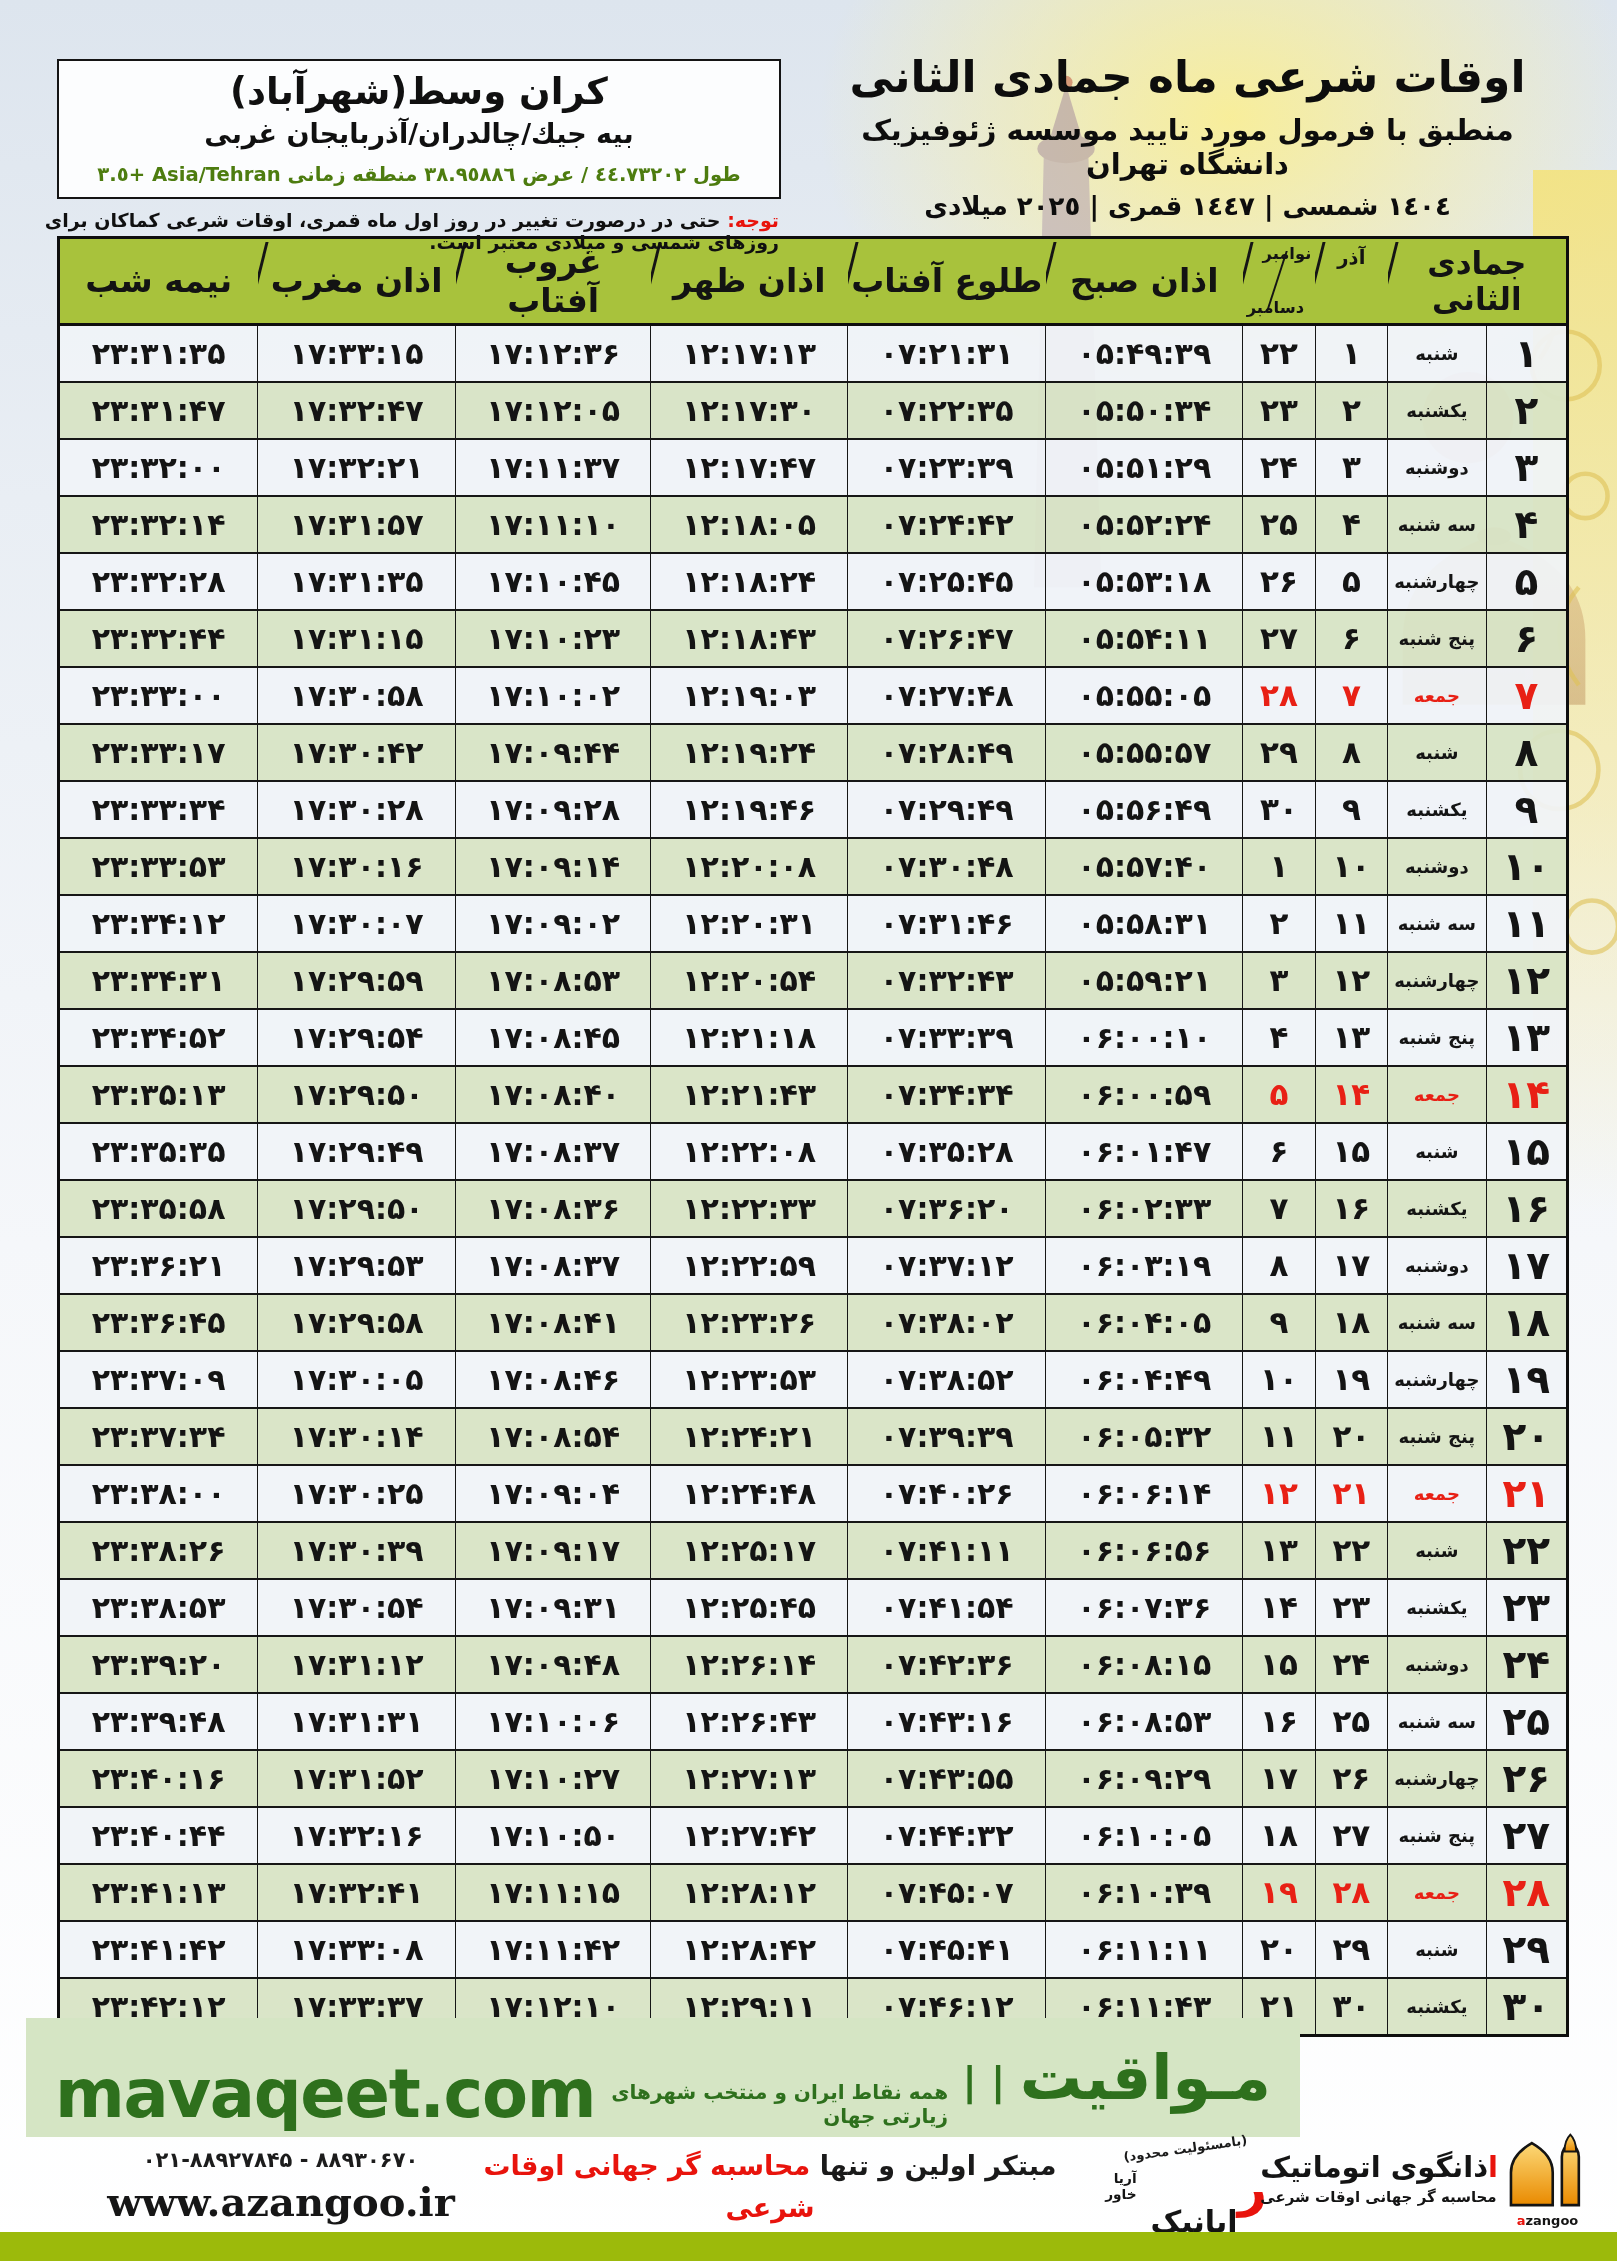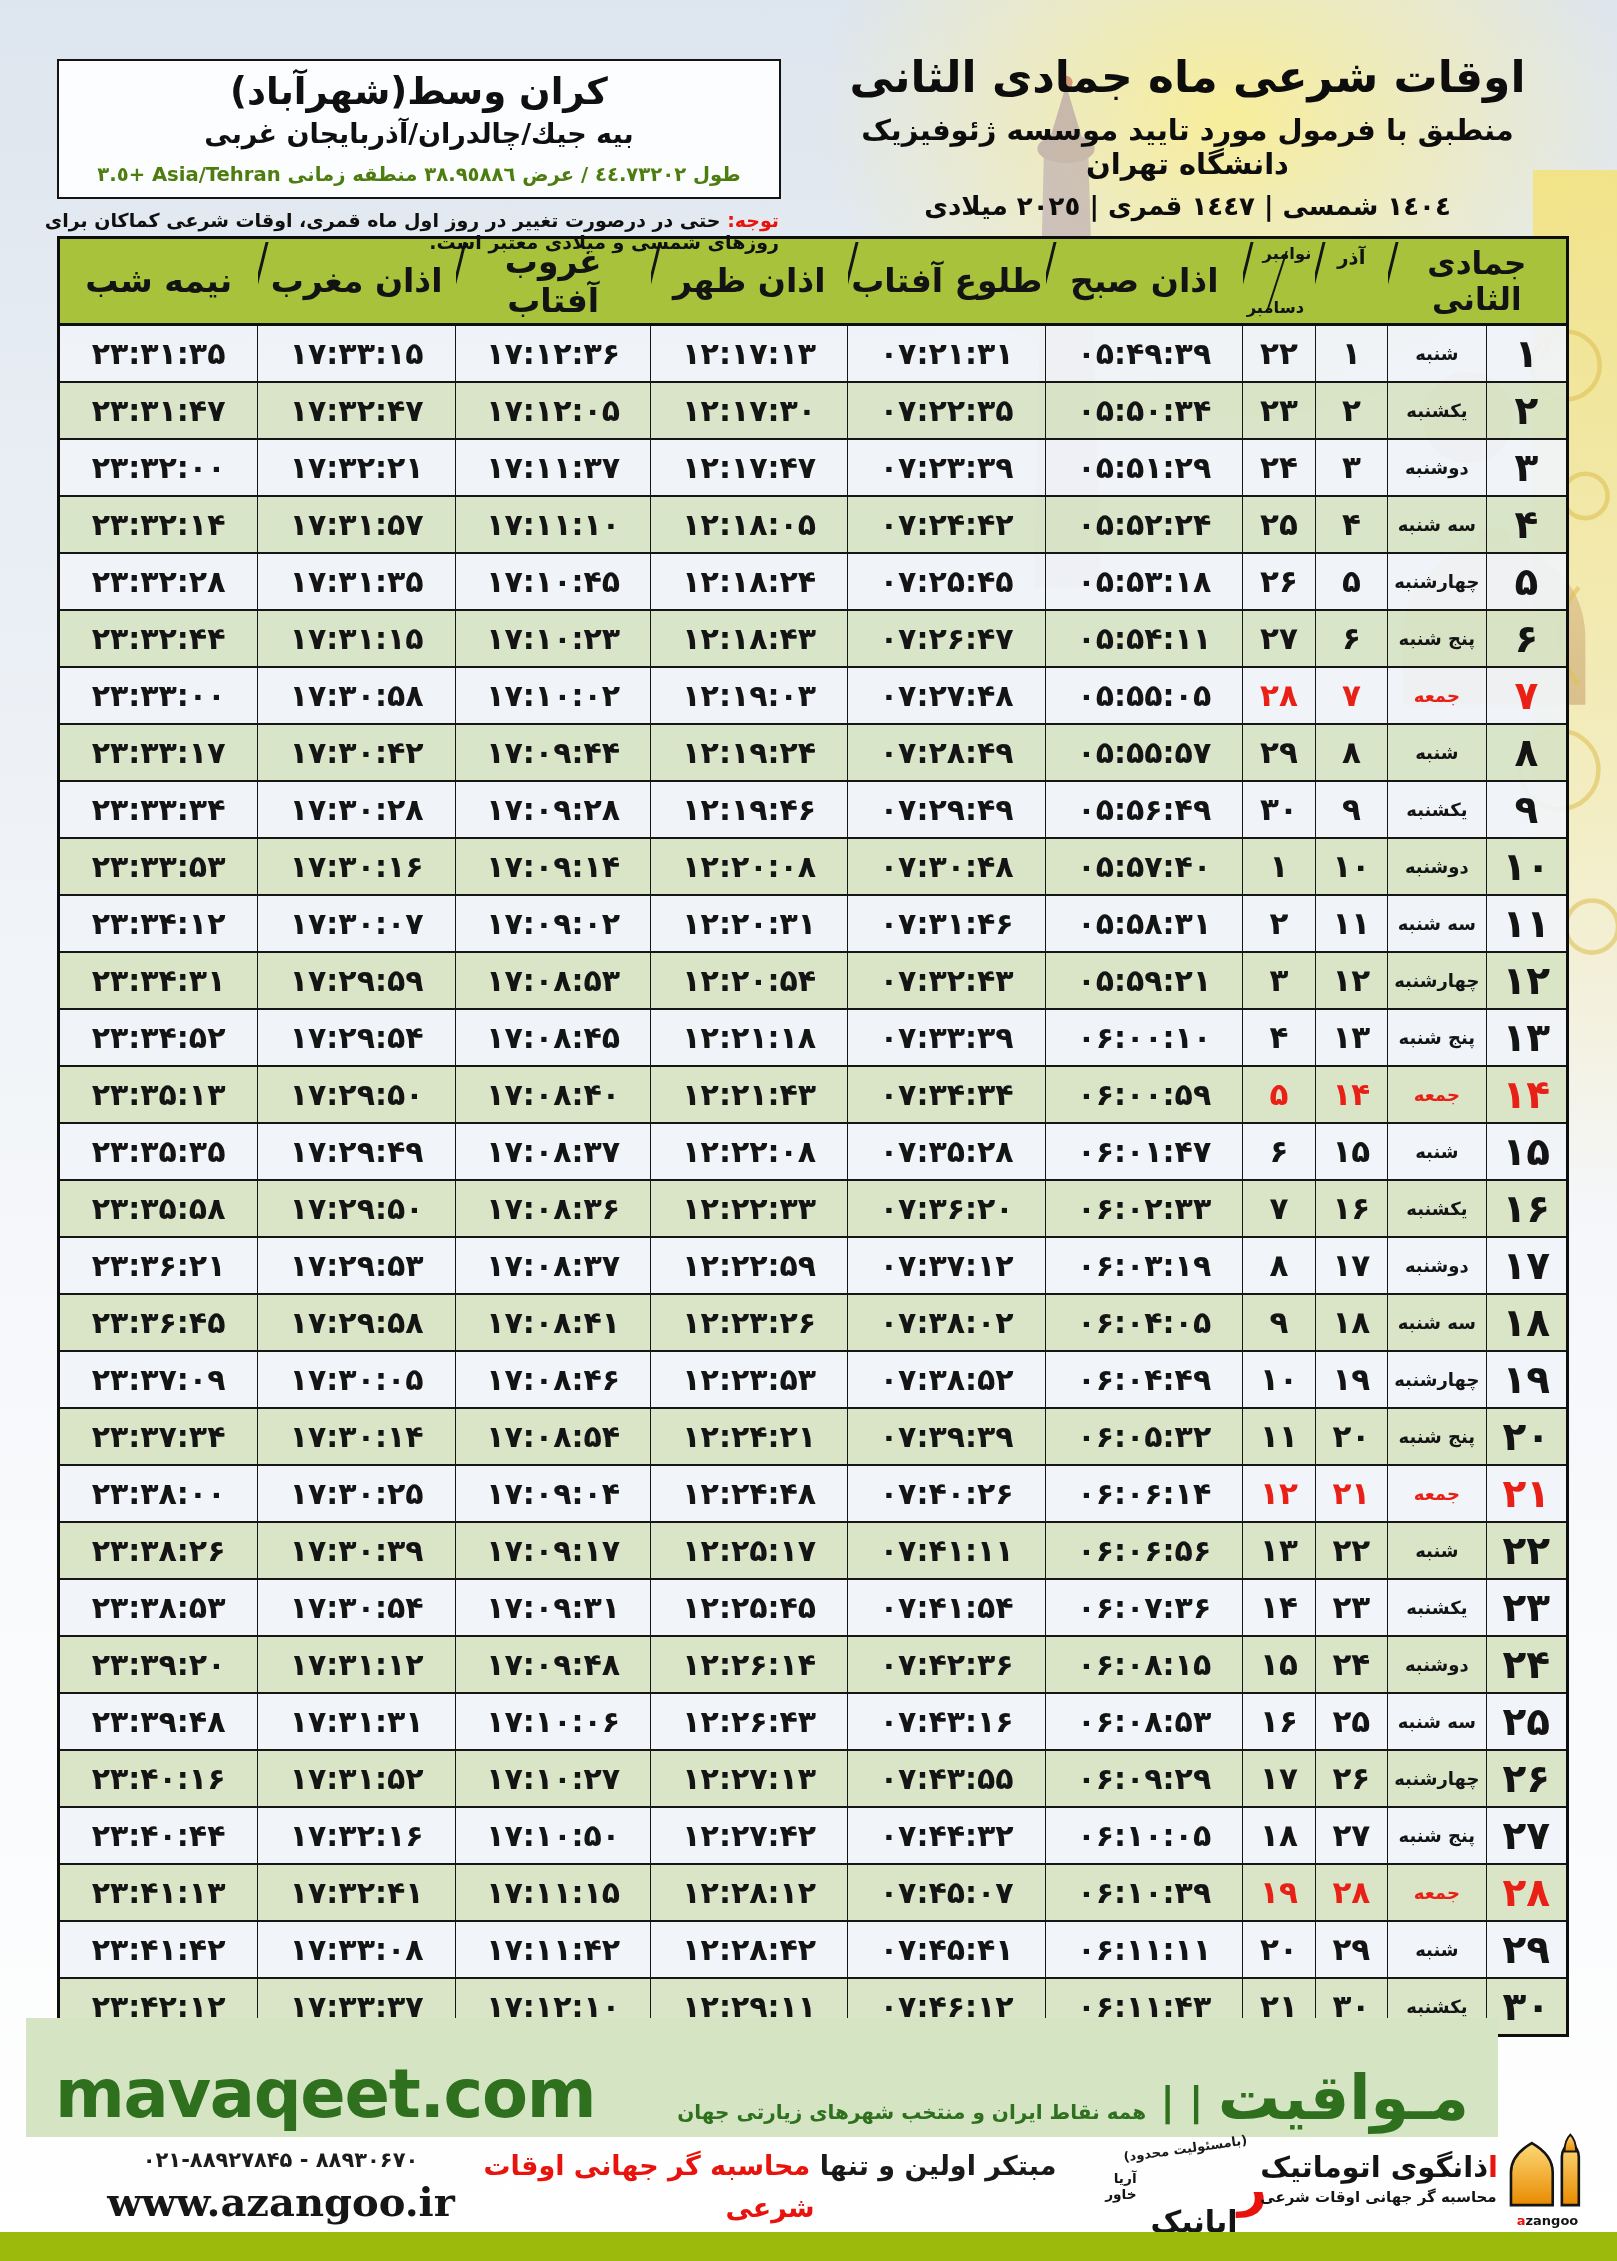--- a/index.html
+++ b/index.html
@@ -46,21 +46,21 @@
            height:55px;text-align:center;vertical-align:middle;color:#141414;padding:0;overflow:hidden;}
   tr.white td{background:rgba(240,243,247,.93);}
   tr.green td{background:rgba(216,228,197,.95);}
   td.c-day{font-size:39px;font-weight:bold;}
   td.c-weekday{font-size:18px;font-weight:600;white-space:nowrap;}
   td.c-azar,td.c-miladi{font-size:31px;font-weight:bold;}
   td.c-sobh,td.c-tolu,td.c-zohr,td.c-ghorub,td.c-maghreb,td.c-nimeshab{
       font-size:30px;font-weight:bold;direction:ltr;}
   tr.friday td.c-day,tr.friday td.c-weekday,tr.friday td.c-azar,tr.friday td.c-miladi{color:#e82015;}
   
-  .footer-bar{position:absolute;left:26px;top:2018px;width:1472px;height:119px;z-index:2;background:#d5e5c4;
+  .footer-bar{position:absolute;left:26px;top:2018px;width:1274px;height:119px;z-index:2;background:#d5e5c4;
               display:flex;align-items:flex-end;justify-content:space-between;box-sizing:border-box;padding:0 29px 9px 29px;}
   .site-latin{font-size:67px;font-weight:bold;color:#2e701d;letter-spacing:-1.3px;line-height:1;}
   .brand-group{direction:rtl;display:flex;align-items:baseline;gap:14.4px;color:#2e701d;}
   .brand{font-size:62px;font-weight:bold;line-height:.9;}
   .brand-div{font-size:39px;font-weight:bold;position:relative;top:-3.9px;}
   .tagline1{font-size:35px;font-weight:bold;}
   .tagline2{font-size:20px;font-weight:bold;}
   
   .phone{position:absolute;left:85px;top:2148px;width:391px;z-index:2;text-align:center;direction:ltr;
          font-size:21px;font-weight:bold;color:#1c1c1c;}

